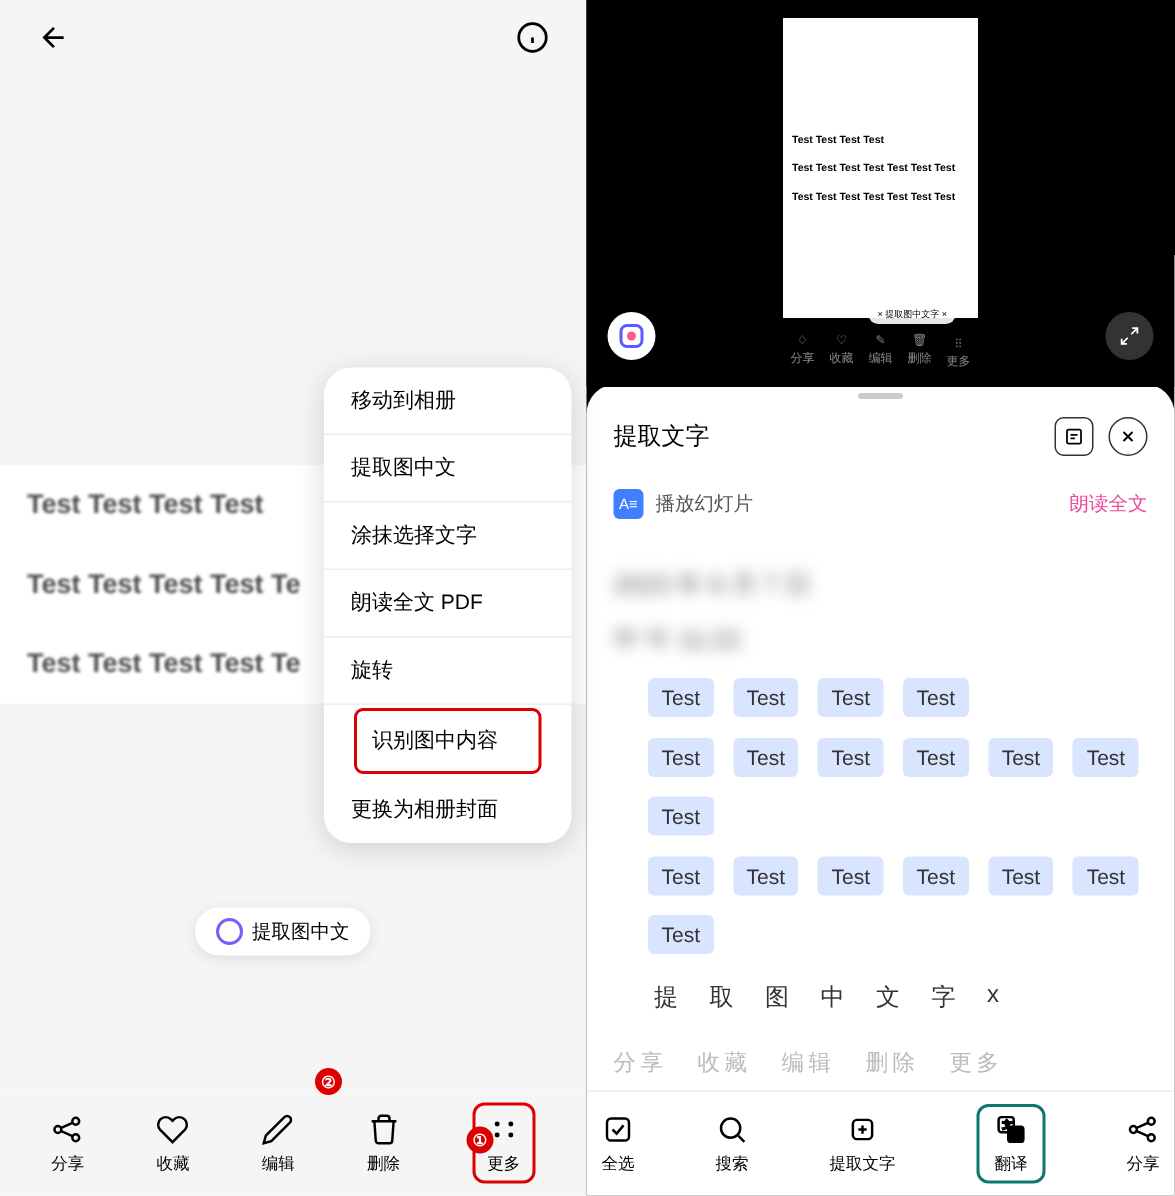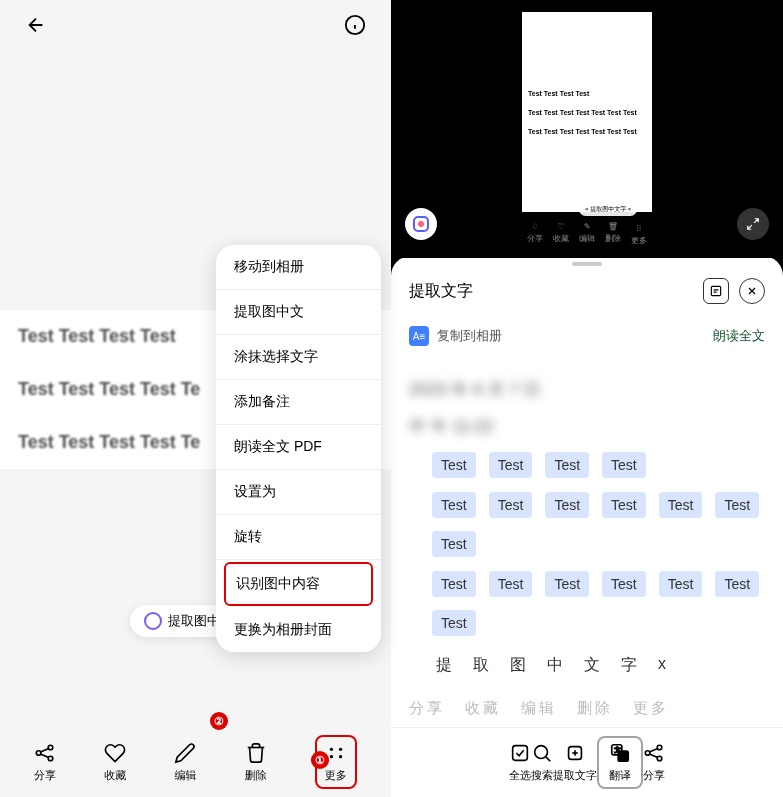--- a/index.html
+++ b/index.html
@@ -82,21 +82,21 @@
       padding: 13px 18px;
       font-size: 14px;
       color: #000;
       border-bottom: 1px solid #eee;
       cursor: pointer;
     }
     .menu-item:last-child { border-bottom: none; }
     .menu-item.highlighted {
       border: 2px solid #d00;
       border-radius: 6px;
-      margin: 2px 8px;
+      margin: 2px 20px;
       padding: 11px 10px;
     }
     
     .extract-pill {
       position: absolute;
       bottom: 90px;
       left: 130px;
       background: #fff;
       border-radius: 20px;
       padding: 7px 14px;
@@ -313,21 +313,21 @@
       height: 20px;
       background: #4080ff;
       border-radius: 4px;
       color: #fff;
       font-size: 10px;
       display: flex;
       align-items: center;
       justify-content: center;
     }
     .read-aloud {
-      color: #14532d;
+      color: #ec4899;
       font-size: 13px;
       cursor: pointer;
       padding-left: 36px;
     }
     
     .sheet-content {
       flex: 1;
       padding: 8px 18px;
       overflow-y: auto;
     }
@@ -364,40 +364,40 @@
       color: #bbb;
       font-size: 15px;
       margin-top: 18px;
       letter-spacing: 3px;
     }
     
     .right-bottom-nav {
       height: 70px;
       display: flex;
       align-items: center;
-      justify-content: center;
+      justify-content: space-between;
       border-top: 1px solid #eee;
       padding: 0 10px;
     }
     .right-nav-item {
       display: flex;
       flex-direction: column;
       align-items: center;
       gap: 4px;
       font-size: 11px;
       cursor: pointer;
     }
     .right-nav-icon {
       font-size: 20px;
       height: 22px;
       display: flex;
       align-items: center;
     }
     .right-nav-item.highlighted-red {
-      border: 2px solid #a3a3a3;
+      border: 2px solid #0f766e;
       border-radius: 8px;
       padding: 4px 10px;
     }
     .related-search {
       padding: 10px 18px 6px;
       font-size: 14px;
       color: #333;
     }
   </style>
 </head>
@@ -423,23 +423,21 @@
     <div class="image-text-area">
       <div class="text-line blurred">Test Test Test Test</div>
       <div class="text-line blurred">Test Test Test Test Te</div>
       <div class="text-line blurred">Test Test Test Test Te</div>
     </div>
 
     <div class="more-menu">
       <div class="menu-item">移动到相册</div>
       <div class="menu-item">提取图中文</div>
       <div class="menu-item">涂抹选择文字</div>
-      <div class="menu-item">添加备注</div>
       <div class="menu-item">朗读全文 PDF</div>
-      <div class="menu-item">设置为</div>
       <div class="menu-item">旋转</div>
       <div class="menu-item highlighted">识别图中内容</div>
       <div class="menu-item">更换为相册封面</div>
     </div>
 
     <div class="extract-pill">
       <span class="lens-icon-small"></span>
       <span>提取图中文</span>
     </div>
 
@@ -542,21 +540,21 @@
               <line x1="18" y1="6" x2="6" y2="18"></line>
               <line x1="6" y1="6" x2="18" y2="18"></line>
             </svg>
         </div>
       </div>
     </div>
 
     <div class="instruction-row">
       <div class="instruction-left">
         <div class="instruction-icon">A≡</div>
-        <span>复制到相册</span>
+        <span>播放幻灯片</span>
       </div>
       <div class="read-aloud">朗读全文</div>
     </div>
 
     <div class="sheet-content">
       <div class="blurred-line">2023 年 6 月 7 日</div>
       <div class="blurred-line">中 午 11:22</div>
 
       <div class="token-row">
         <span class="token">Test</span>

